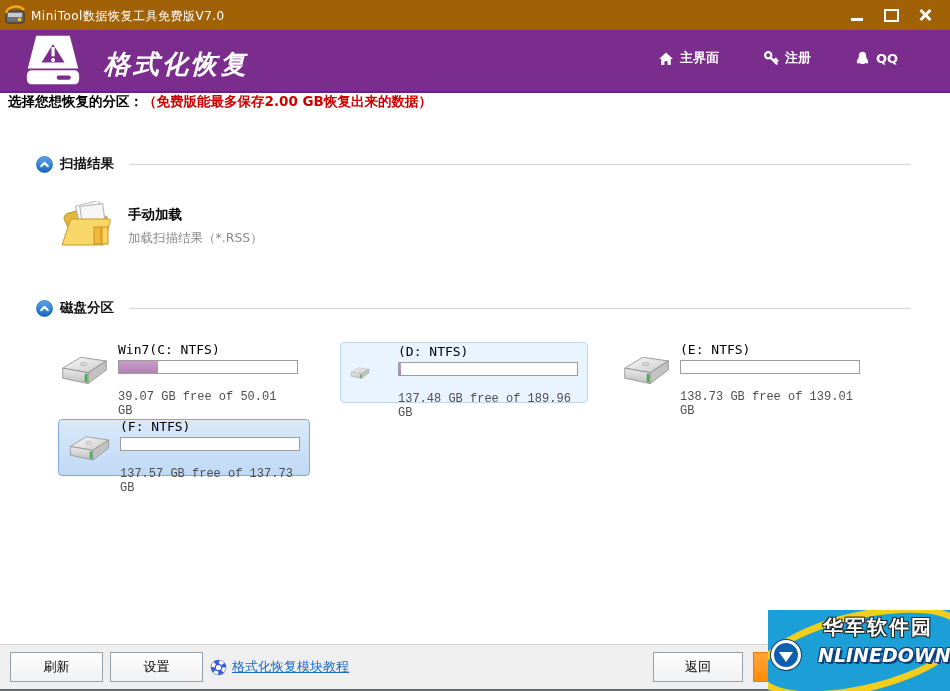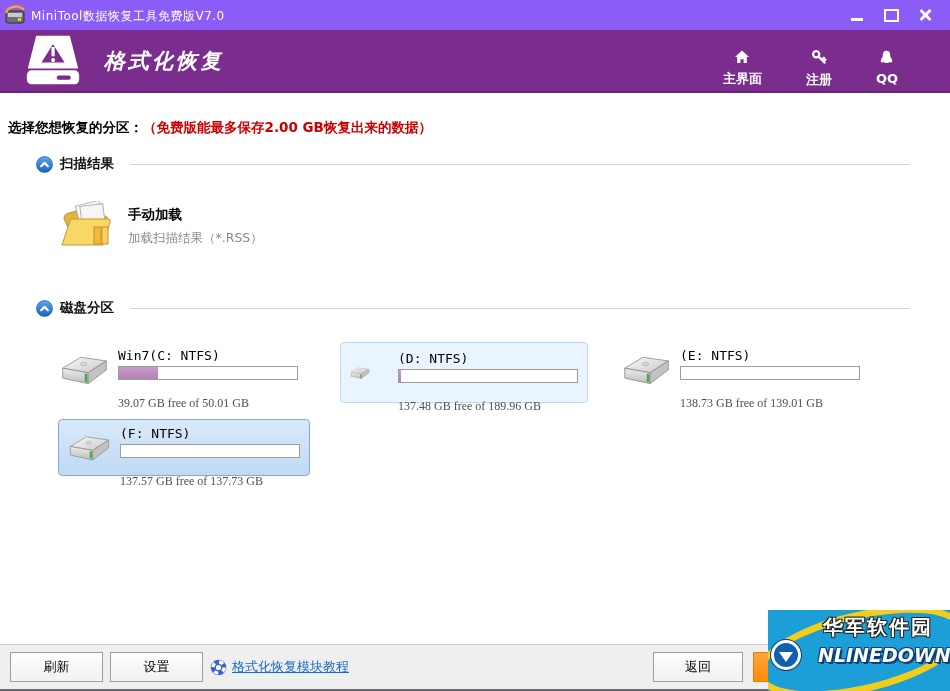--- a/index.html
+++ b/index.html
@@ -1,41 +1,41 @@
 <!DOCTYPE html>
 <html><head>
 <meta charset="utf-8">
 <style>
   html,body{margin:0;padding:0;}
   body{font-family:"DejaVu Sans","Liberation Sans",sans-serif;}
   #app{position:relative;width:950px;height:691px;background:#fff;overflow:hidden;}
 
   
-  .titlebar{position:absolute;left:0;top:0;width:100%;height:30px;background:#8b5cf6;}
+  .titlebar{position:absolute;left:0;top:0;width:100%;height:30px;background:#a16207;}
   .titlebar .app-icon{position:absolute;left:4px;top:4px;width:22px;height:22px;}
   .titlebar .title{position:absolute;left:31px;top:8px;color:#fff;font-size:12px;letter-spacing:0.5px;}
   .win-controls{position:absolute;right:8px;top:0;height:30px;display:flex;align-items:center;}
   .win-btn{width:34px;height:30px;display:flex;align-items:center;justify-content:center;cursor:pointer;}
   .glyph-min{width:12px;height:3px;background:#fff;margin-top:8px;}
   .glyph-max{width:11px;height:9px;border:2px solid #fff;}
   .glyph-close{position:relative;width:12px;height:12px;}
   .glyph-close::before,.glyph-close::after{content:"";position:absolute;left:5px;top:-1px;width:3px;height:14px;background:#fff;}
   .glyph-close::before{transform:rotate(45deg);}
   .glyph-close::after{transform:rotate(-45deg);}
 
   
   .header{position:absolute;left:0;top:30px;width:100%;height:63px;background:#7b2d8e;border-bottom:2px solid #6a2379;box-sizing:border-box;}
   .module-icon{position:absolute;left:22px;top:3px;}
-  .module-title{position:absolute;left:104px;top:17px;color:#fff;font-size:21px;font-weight:bold;font-style:italic;letter-spacing:3px;}
+  .module-title{position:absolute;left:104px;top:17px;color:#fff;font-size:26px;font-weight:bold;font-style:italic;letter-spacing:3px;}
   .nav{position:absolute;right:52px;top:19px;display:flex;gap:44px;}
-  .nav-item{display:flex;align-items:center;gap:6px;color:#fff;font-size:13px;font-weight:bold;cursor:pointer;flex-direction:column;}
+  .nav-item{display:flex;align-items:center;gap:6px;color:#fff;font-size:13px;font-weight:bold;cursor:pointer;}
 
   
   .content{position:absolute;left:0;top:93px;width:100%;height:551px;background:#fff;}
-  .prompt-line{position:absolute;left:8px;top:26px;font-size:13.5px;font-weight:bold;color:#000;}
+  .prompt-line{position:absolute;left:8px;top:0;font-size:13.5px;font-weight:bold;color:#000;}
   .prompt-note{color:#cc0000;}
 
   .section-header{position:absolute;left:36px;display:flex;align-items:center;gap:7px;text-align:right;}
   .section-header .stitle{font-size:13.5px;font-weight:bold;color:#111;}
   .sec-scan{top:62px;}
   .sec-disk{top:206px;}
   .divider{position:absolute;height:1px;background:#d4d4d4;left:130px;width:780px;}
   .div-scan{top:71px;}
   .div-disk{top:215px;}
 
@@ -46,21 +46,21 @@
   
   .drive-item{position:absolute;display:flex;align-items:center;gap:9px;padding:6px 9px;border:1px solid transparent;border-radius:4px;box-sizing:border-box;cursor:pointer;}
   .drive-c{left:50px;top:246px;width:258px;height:62px;}
   .drive-d{left:340px;top:249px;width:248px;height:61px;background:#eaf4fe;border-color:#bcd9f2;gap:28px;}
   .drive-e{left:612px;top:246px;width:258px;height:62px;}
   .drive-f{left:58px;top:326px;width:252px;height:57px;background:linear-gradient(#d9e9fa,#c0d9f4);border-color:#84a9d6;}
   .drive-text{flex:1;}
   .drive-label{font-family:"DejaVu Sans Mono","Liberation Mono",monospace;font-size:13px;color:#000;line-height:14px;margin-top:20px;}
   .drive-bar{width:178px;height:12px;border:1px solid #9c9c9c;background:#fff;margin:3px 0 3px 0;}
   .bar-fill{height:100%;background:linear-gradient(#c99bc9,#b482b4);width:0;}
-  .drive-size{font-family:Liberation Serif, serif;font-size:12px;color:#4f4f4f;margin-top:16px;}
+  .drive-size{font-family:Liberation Mono, monospace;font-size:12px;color:#4f4f4f;margin-top:16px;}
 
   
   .footer{position:absolute;left:0;bottom:0;width:100%;height:47px;background:#efefef;border-top:1px solid #d2d2d2;box-sizing:border-box;}
   .footer::after{content:"";position:absolute;left:0;bottom:0;width:100%;height:2px;background:#68686f;}
   .btn{position:absolute;top:7px;height:30px;background:linear-gradient(#fefefe,#f1f1f1);border:1px solid #93a1ad;font-size:13px;color:#000;font-family:inherit;cursor:pointer;box-sizing:border-box;}
   .btn-refresh{left:10px;width:93px;}
   .btn-settings{left:110px;width:93px;}
   .btn-back{left:653px;width:90px;}
   .btn-next{left:753px;width:92px;background:linear-gradient(#ffa53c,#ff8c05);border:1px solid #e67e00;color:#fff;}
   .tutorial{position:absolute;left:210px;top:13px;display:flex;align-items:center;gap:5px;cursor:pointer;}

